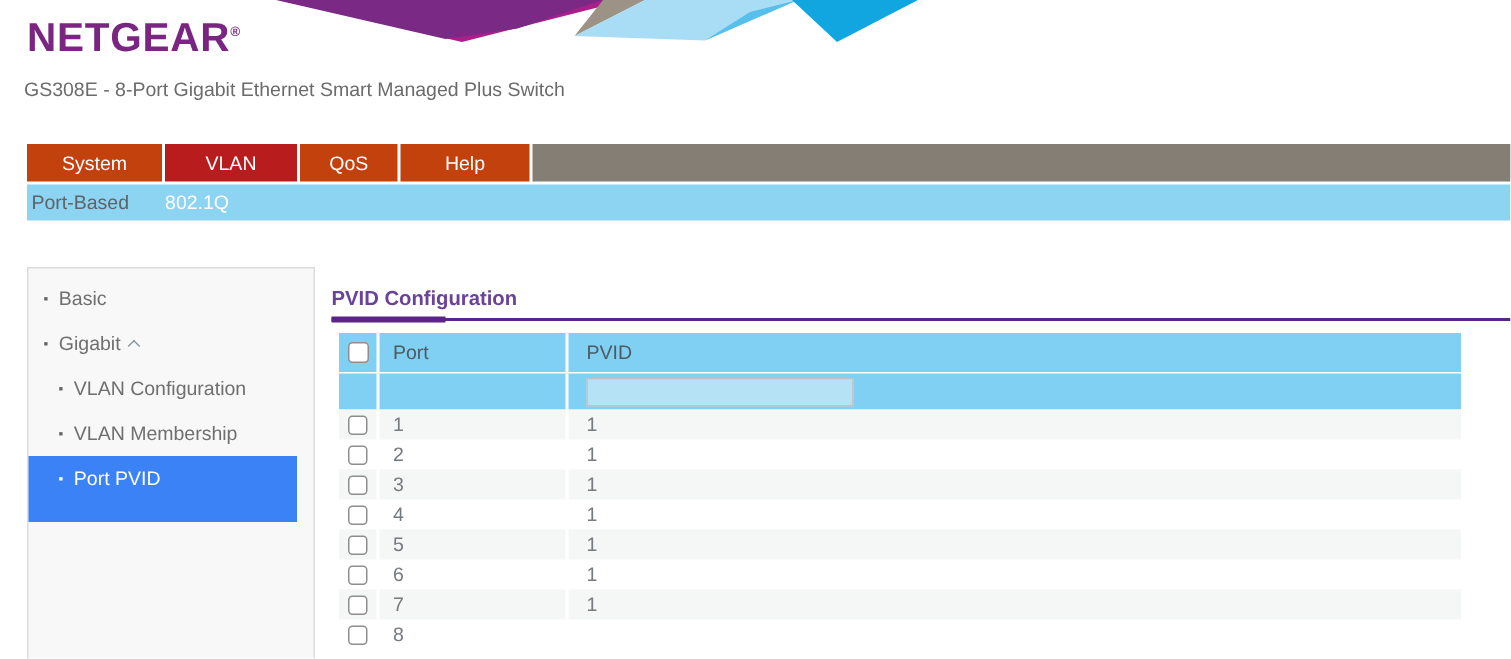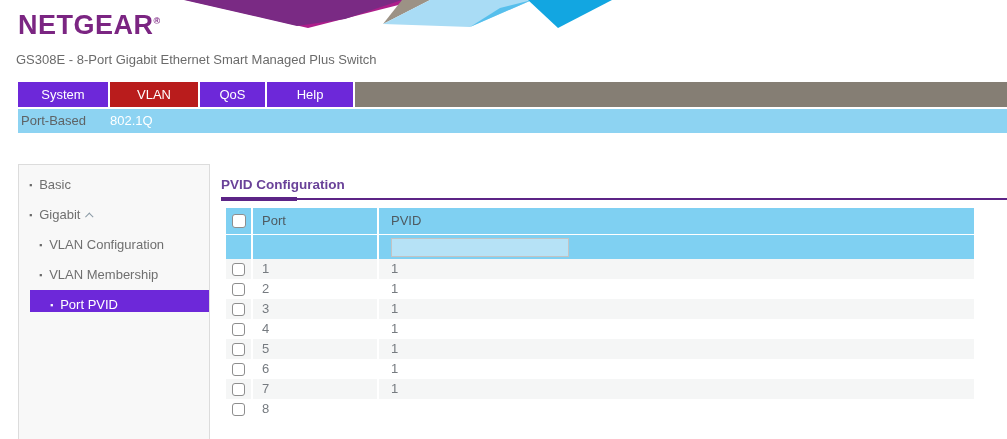--- a/index.html
+++ b/index.html
@@ -5,37 +5,37 @@
   * { margin:0; padding:0; box-sizing:border-box; }
   html,body { background:#fff; }
   body {
     width:1007px; height:439px; overflow:hidden;
     font-family:"Liberation Sans","DejaVu Sans",sans-serif;
     font-size:13px; color:#555;
   }
   .screen { position:relative; width:1007px; height:439px; background:#fff; }
 
   
-  .header { position:relative; height:82px; }
+  .header { position:relative; height:96px; }
   .banner { position:absolute; top:0; left:0; width:1007px; height:30px; }
   .logo {
     position:absolute; top:7px; left:18px;
     font-size:27px; font-weight:800; letter-spacing:.5px;
     color:#7B2582; line-height:28px;
   }
   .logo sup { font-size:9px; font-weight:700; vertical-align:super; }
   .product-title {
     position:absolute; top:52px; left:16px;
     font-size:13px; font-weight:normal; color:#6B6B6B;
   }
 
   
   .nav { display:flex; margin-left:18px; height:25px; }
   .nav .tab {
-    background:#6d28d9; color:#fff; text-align:center;
+    background:#c2410c; color:#fff; text-align:center;
     line-height:25px; margin-right:2px; font-size:13px; cursor:pointer;
   }
   .nav .tab.active { background:#b91c1c; }
   .tab-system { width:90px; }
   .tab-vlan   { width:88px; }
   .tab-qos    { width:65px; }
   .tab-help   { width:86px; }
   .nav .tab-filler { flex:1; background:#857E74; margin-right:0; }
 
   
@@ -56,21 +56,21 @@
     background:#F8F8F8; border:1px solid #DCDCDC; border-bottom:none;
     padding-top:5px; flex:none;
   }
   .side-item {
     height:30px; line-height:30px; color:#6F6F6F; cursor:pointer;
     padding-left:10px; white-space:nowrap;
   }
   .side-item.sub { padding-left:20px; }
   .side-item .bullet { font-size:9px; color:#666; margin-right:7px; vertical-align:1px; }
   .side-item.active {
-    background:#6d28d9; color:#fff; width:calc(100% - 11px); height:22px; line-height:29px;margin-left:11px;
+    background:#3b82f6; color:#fff; width:calc(100% - 11px); height:44px; line-height:29px;
   }
   .side-item.active .bullet { color:#fff; }
   .caret {
     display:inline-block; width:6px; height:6px;
     border-left:1.5px solid #8a9aa5; border-top:1.5px solid #8a9aa5;
     transform:rotate(45deg) translateY(1px); margin-left:7px;
   }
 
   
   .main { flex:1; margin-left:11px; min-width:0; }

